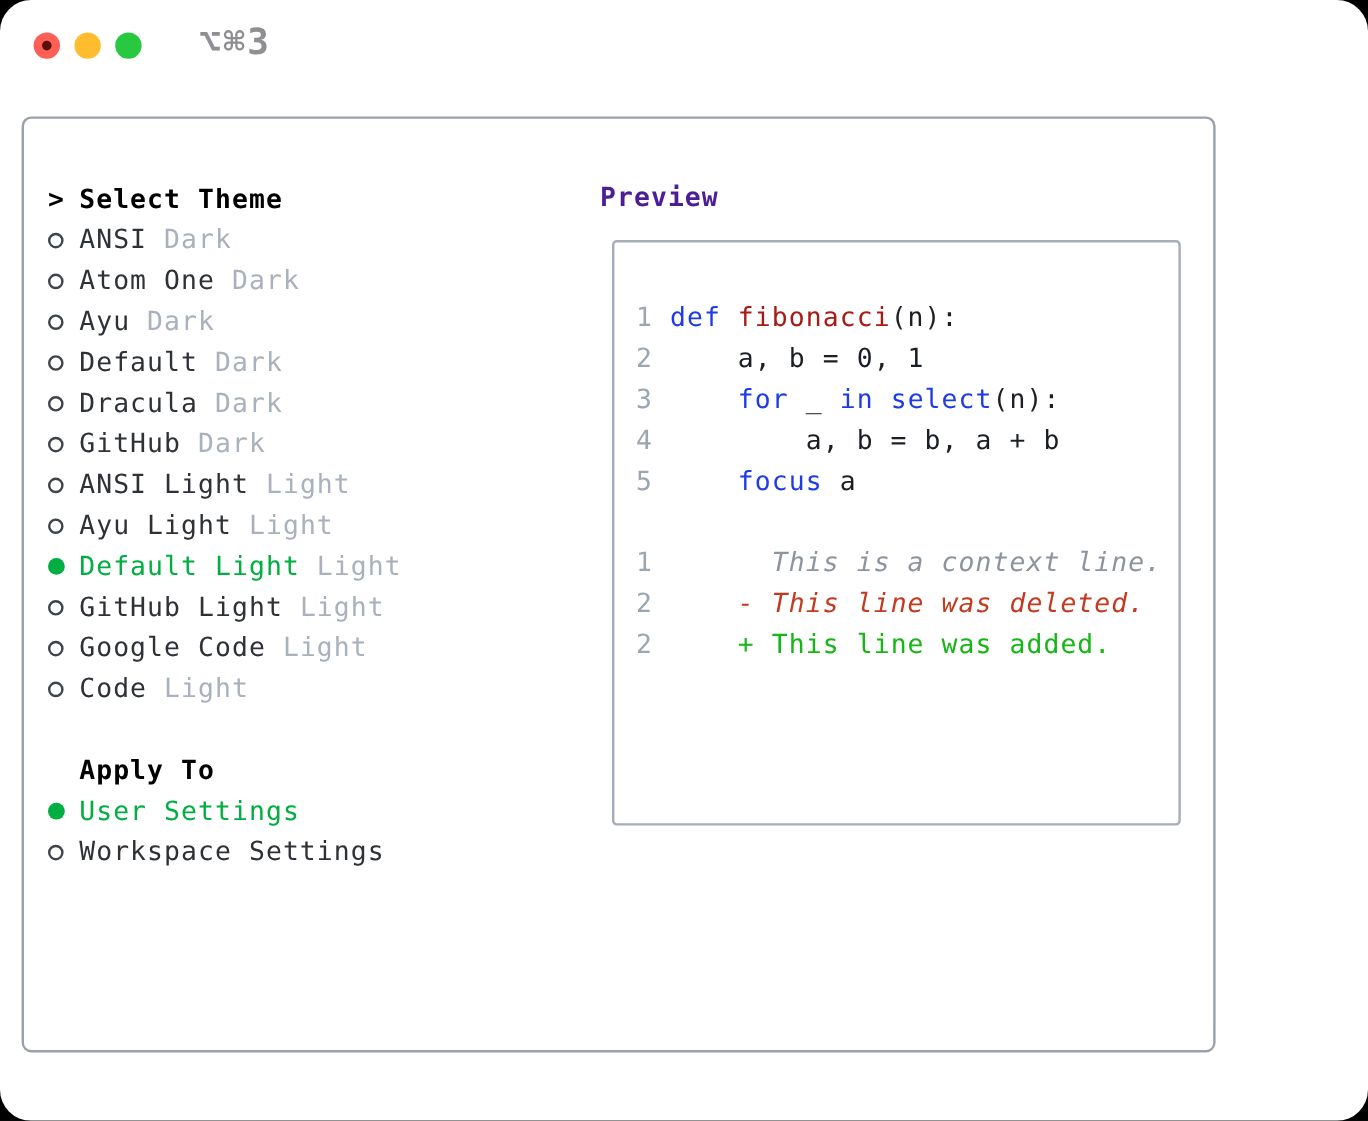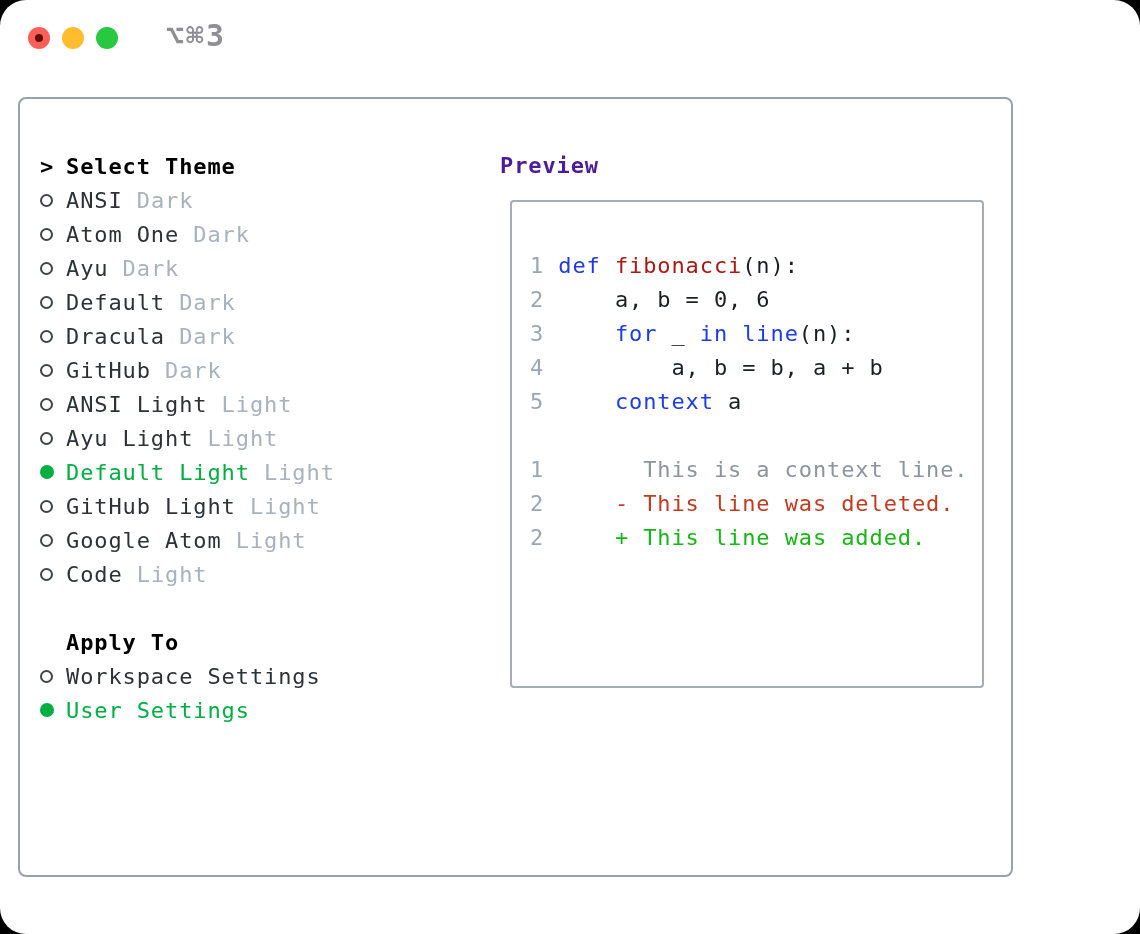--- a/index.html
+++ b/index.html
@@ -71,22 +71,22 @@
     box-sizing: border-box;
     padding: 47px 8px 0 18px;
     background: #fff;
     overflow: hidden;
   }
   .code-line { height: 34px; line-height: 34px; white-space: pre; font-size: 22px; letter-spacing: 0.9px; }
   .tk-num { color: var(--num); }
   .tk-p   { color: #1b1f23; }
   .tk-kw  { color: var(--kw); }
   .tk-fn  { color: var(--fn); }
-  .tk-ctx { color: var(--ctx); }
-  .tk-del { color: var(--del); }
+  .tk-ctx { color: var(--ctx); font-style: italic; }
+  .tk-del { color: var(--del); font-style: italic; }
   .tk-add { color: var(--add); margin-top: 45px; }
 </style>
 </head>
 <body>
 
 <div class="window">
 
   <div class="titlebar">
     <div class="lights">
       <span class="light red">
@@ -104,36 +104,36 @@
         <div class="row"><span class="marker"><span class="circle"></span></span><span class="label">ANSI</span><span> </span><span class="tag">Dark</span></div>
         <div class="row"><span class="marker"><span class="circle"></span></span><span class="label">Atom One</span><span> </span><span class="tag">Dark</span></div>
         <div class="row"><span class="marker"><span class="circle"></span></span><span class="label">Ayu</span><span> </span><span class="tag">Dark</span></div>
         <div class="row"><span class="marker"><span class="circle"></span></span><span class="label">Default</span><span> </span><span class="tag">Dark</span></div>
         <div class="row"><span class="marker"><span class="circle"></span></span><span class="label">Dracula</span><span> </span><span class="tag">Dark</span></div>
         <div class="row"><span class="marker"><span class="circle"></span></span><span class="label">GitHub</span><span> </span><span class="tag">Dark</span></div>
         <div class="row"><span class="marker"><span class="circle"></span></span><span class="label">ANSI Light</span><span> </span><span class="tag">Light</span></div>
         <div class="row"><span class="marker"><span class="circle"></span></span><span class="label">Ayu Light</span><span> </span><span class="tag">Light</span></div>
         <div class="row"><span class="marker"><span class="circle filled"></span></span><span class="label selected">Default Light</span><span> </span><span class="tag">Light</span></div>
         <div class="row"><span class="marker"><span class="circle"></span></span><span class="label">GitHub Light</span><span> </span><span class="tag">Light</span></div>
-        <div class="row"><span class="marker"><span class="circle"></span></span><span class="label">Google Atom</span><span> </span><span class="tag">Light</span></div>
+        <div class="row"><span class="marker"><span class="circle"></span></span><span class="label">Google Code</span><span> </span><span class="tag">Light</span></div>
         <div class="row"><span class="marker"><span class="circle"></span></span><span class="label">Code</span><span> </span><span class="tag">Light</span></div>
         <div class="spacer"></div>
         <div class="row"><span class="marker"></span><span class="hdr">Apply To</span></div>
+        <div class="row"><span class="marker"><span class="circle filled"></span></span><span class="label selected">User Settings</span></div>
         <div class="row"><span class="marker"><span class="circle"></span></span><span class="label">Workspace Settings</span></div>
-        <div class="row"><span class="marker"><span class="circle filled"></span></span><span class="label selected">User Settings</span></div>
         <div class="spacer"></div>
       </div>
     <div class="col right-col">
       <div class="preview-title">Preview</div>
       <div class="preview-box" id="preview-box">
           <div class="code-line"><span class="tk-num">1 </span><span class="tk-kw">def</span><span class="tk-p"> </span><span class="tk-fn">fibonacci</span><span class="tk-p">(n):</span></div>
-          <div class="code-line"><span class="tk-num">2 </span><span class="tk-p">    a, b = 0, 6</span></div>
-          <div class="code-line"><span class="tk-num">3 </span><span class="tk-p">    </span><span class="tk-kw">for</span><span class="tk-p"> _ </span><span class="tk-kw">in</span><span class="tk-p"> </span><span class="tk-kw">line</span><span class="tk-p">(n):</span></div>
+          <div class="code-line"><span class="tk-num">2 </span><span class="tk-p">    a, b = 0, 1</span></div>
+          <div class="code-line"><span class="tk-num">3 </span><span class="tk-p">    </span><span class="tk-kw">for</span><span class="tk-p"> _ </span><span class="tk-kw">in</span><span class="tk-p"> </span><span class="tk-kw">select</span><span class="tk-p">(n):</span></div>
           <div class="code-line"><span class="tk-num">4 </span><span class="tk-p">        a, b = b, a + b</span></div>
-          <div class="code-line"><span class="tk-num">5 </span><span class="tk-p">    </span><span class="tk-kw">context</span><span class="tk-p"> a</span></div>
+          <div class="code-line"><span class="tk-num">5 </span><span class="tk-p">    </span><span class="tk-kw">focus</span><span class="tk-p"> a</span></div>
           <div class="code-line"></div>
           <div class="code-line"><span class="tk-num">1 </span><span class="tk-ctx">      This is a context line.</span></div>
           <div class="code-line"><span class="tk-num">2 </span><span class="tk-p">    </span><span class="tk-del">- This line was deleted.</span></div>
           <div class="code-line"><span class="tk-num">2 </span><span class="tk-p">    </span><span class="tk-add">+ This line was added.</span></div>
         </div>
     </div>
   </div>
 
 </div>
 

